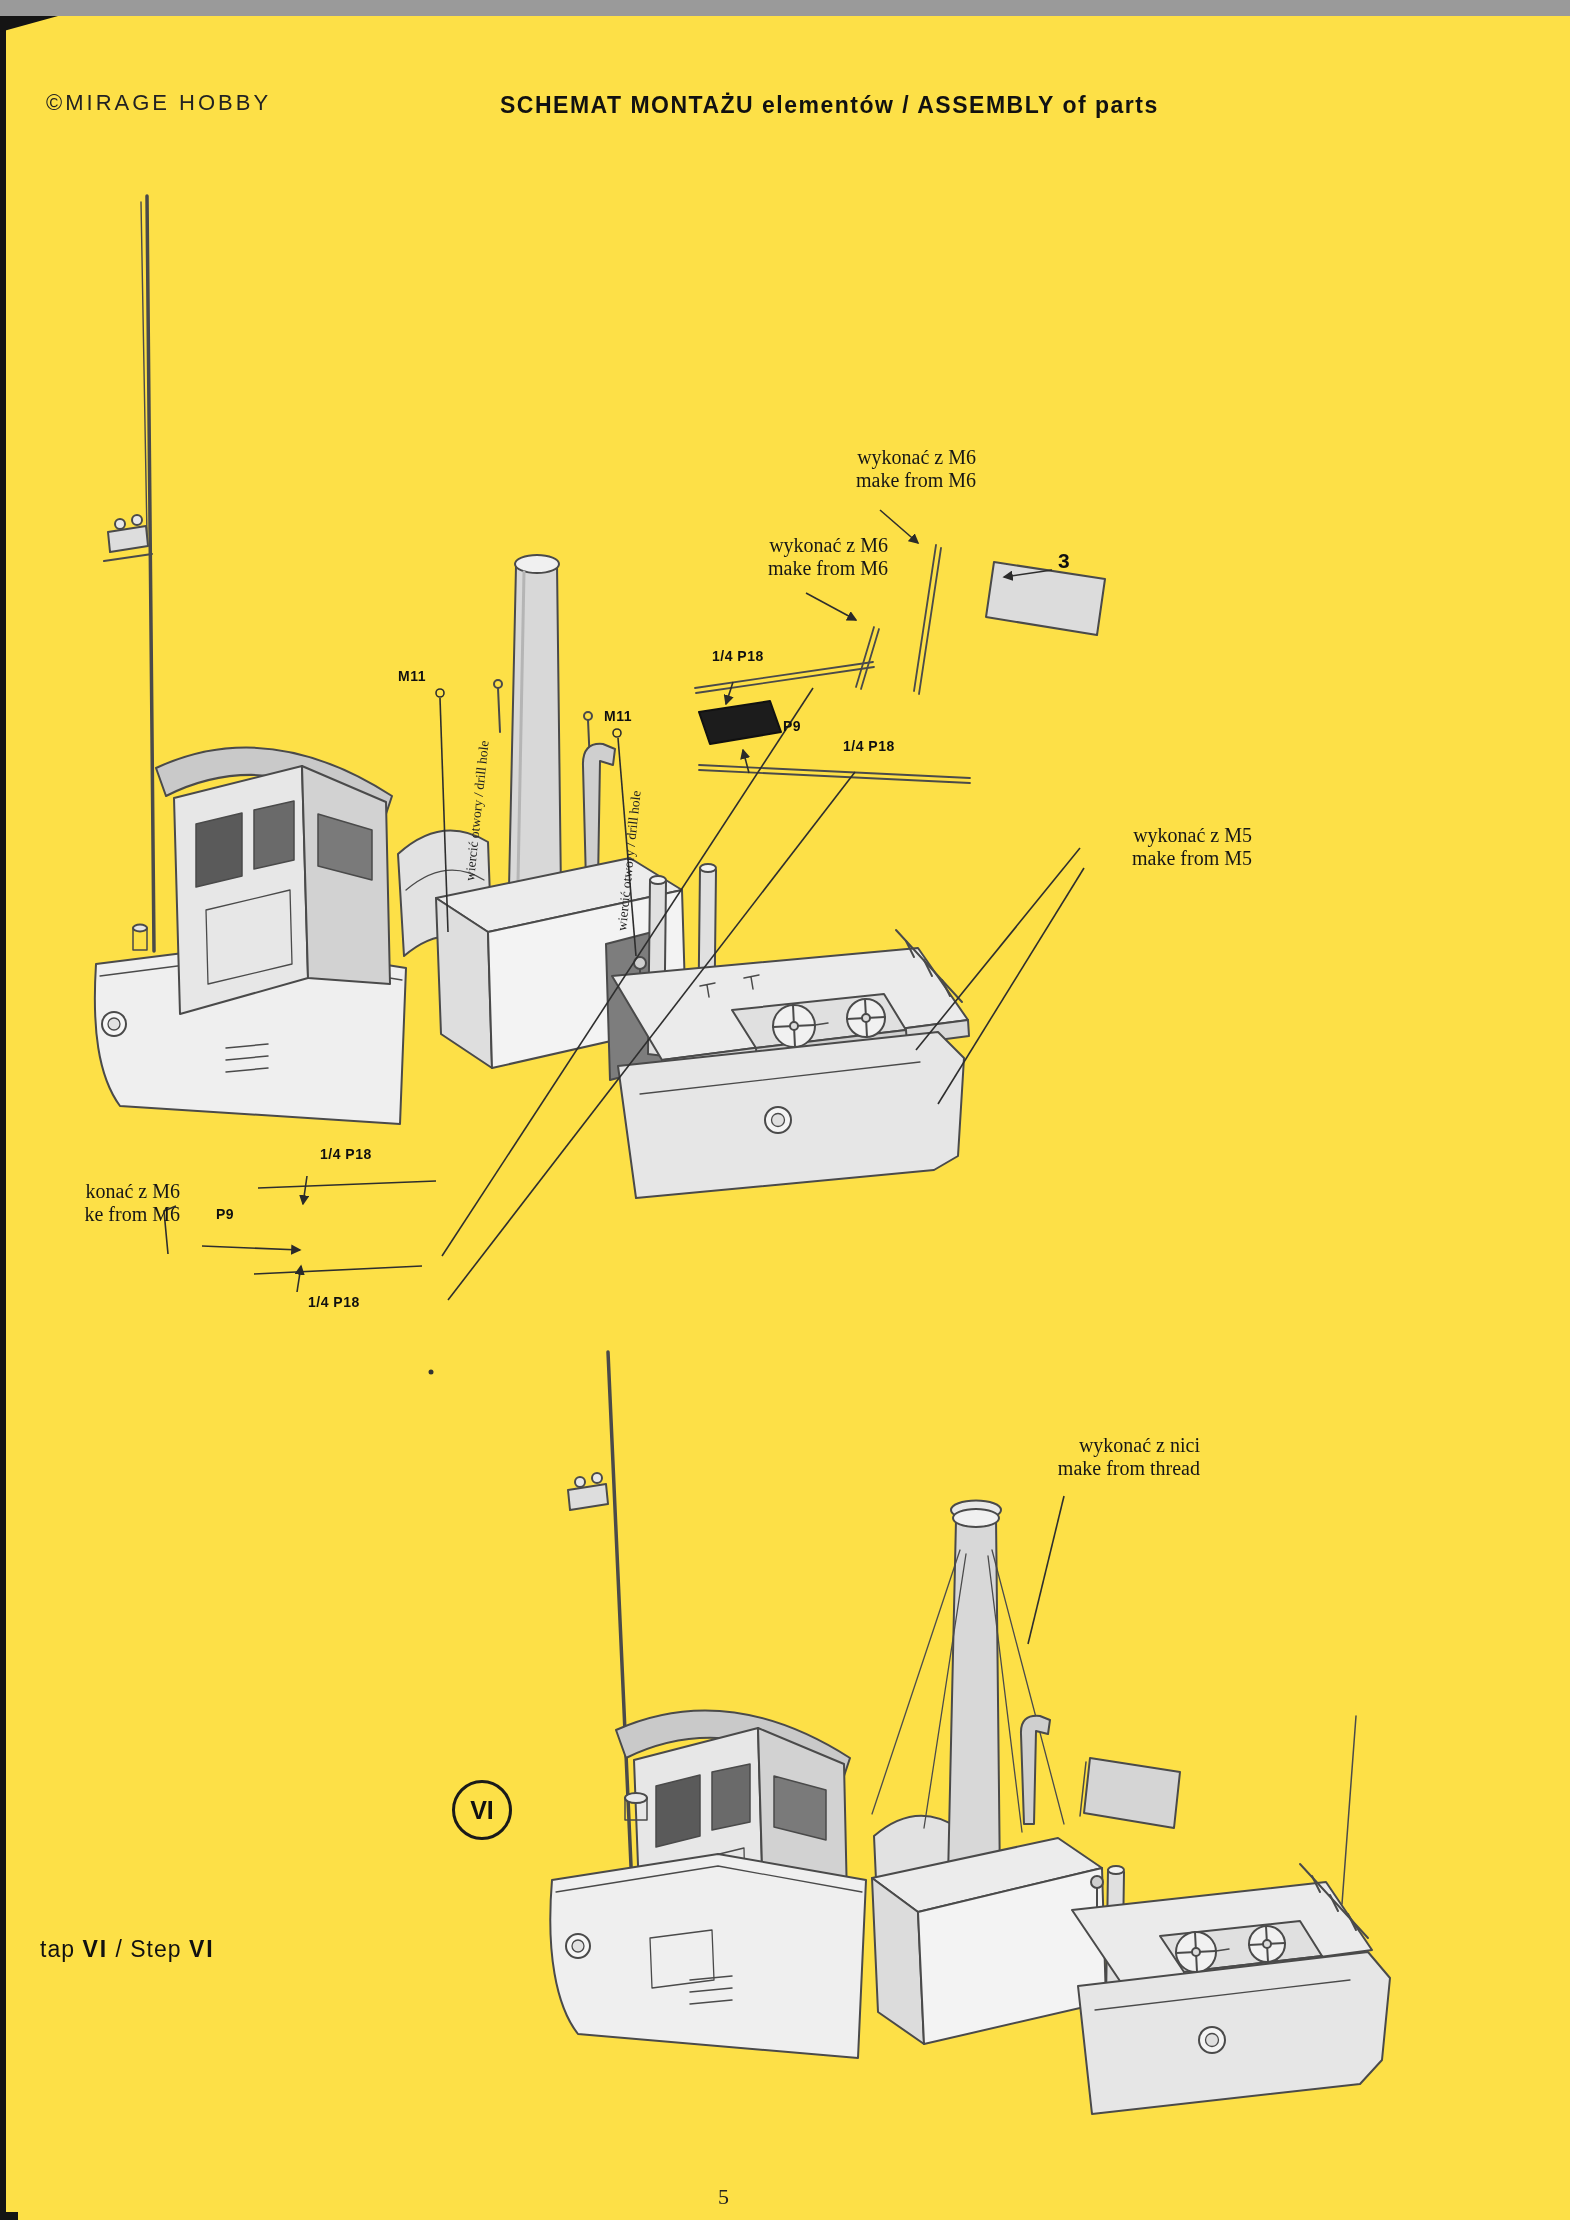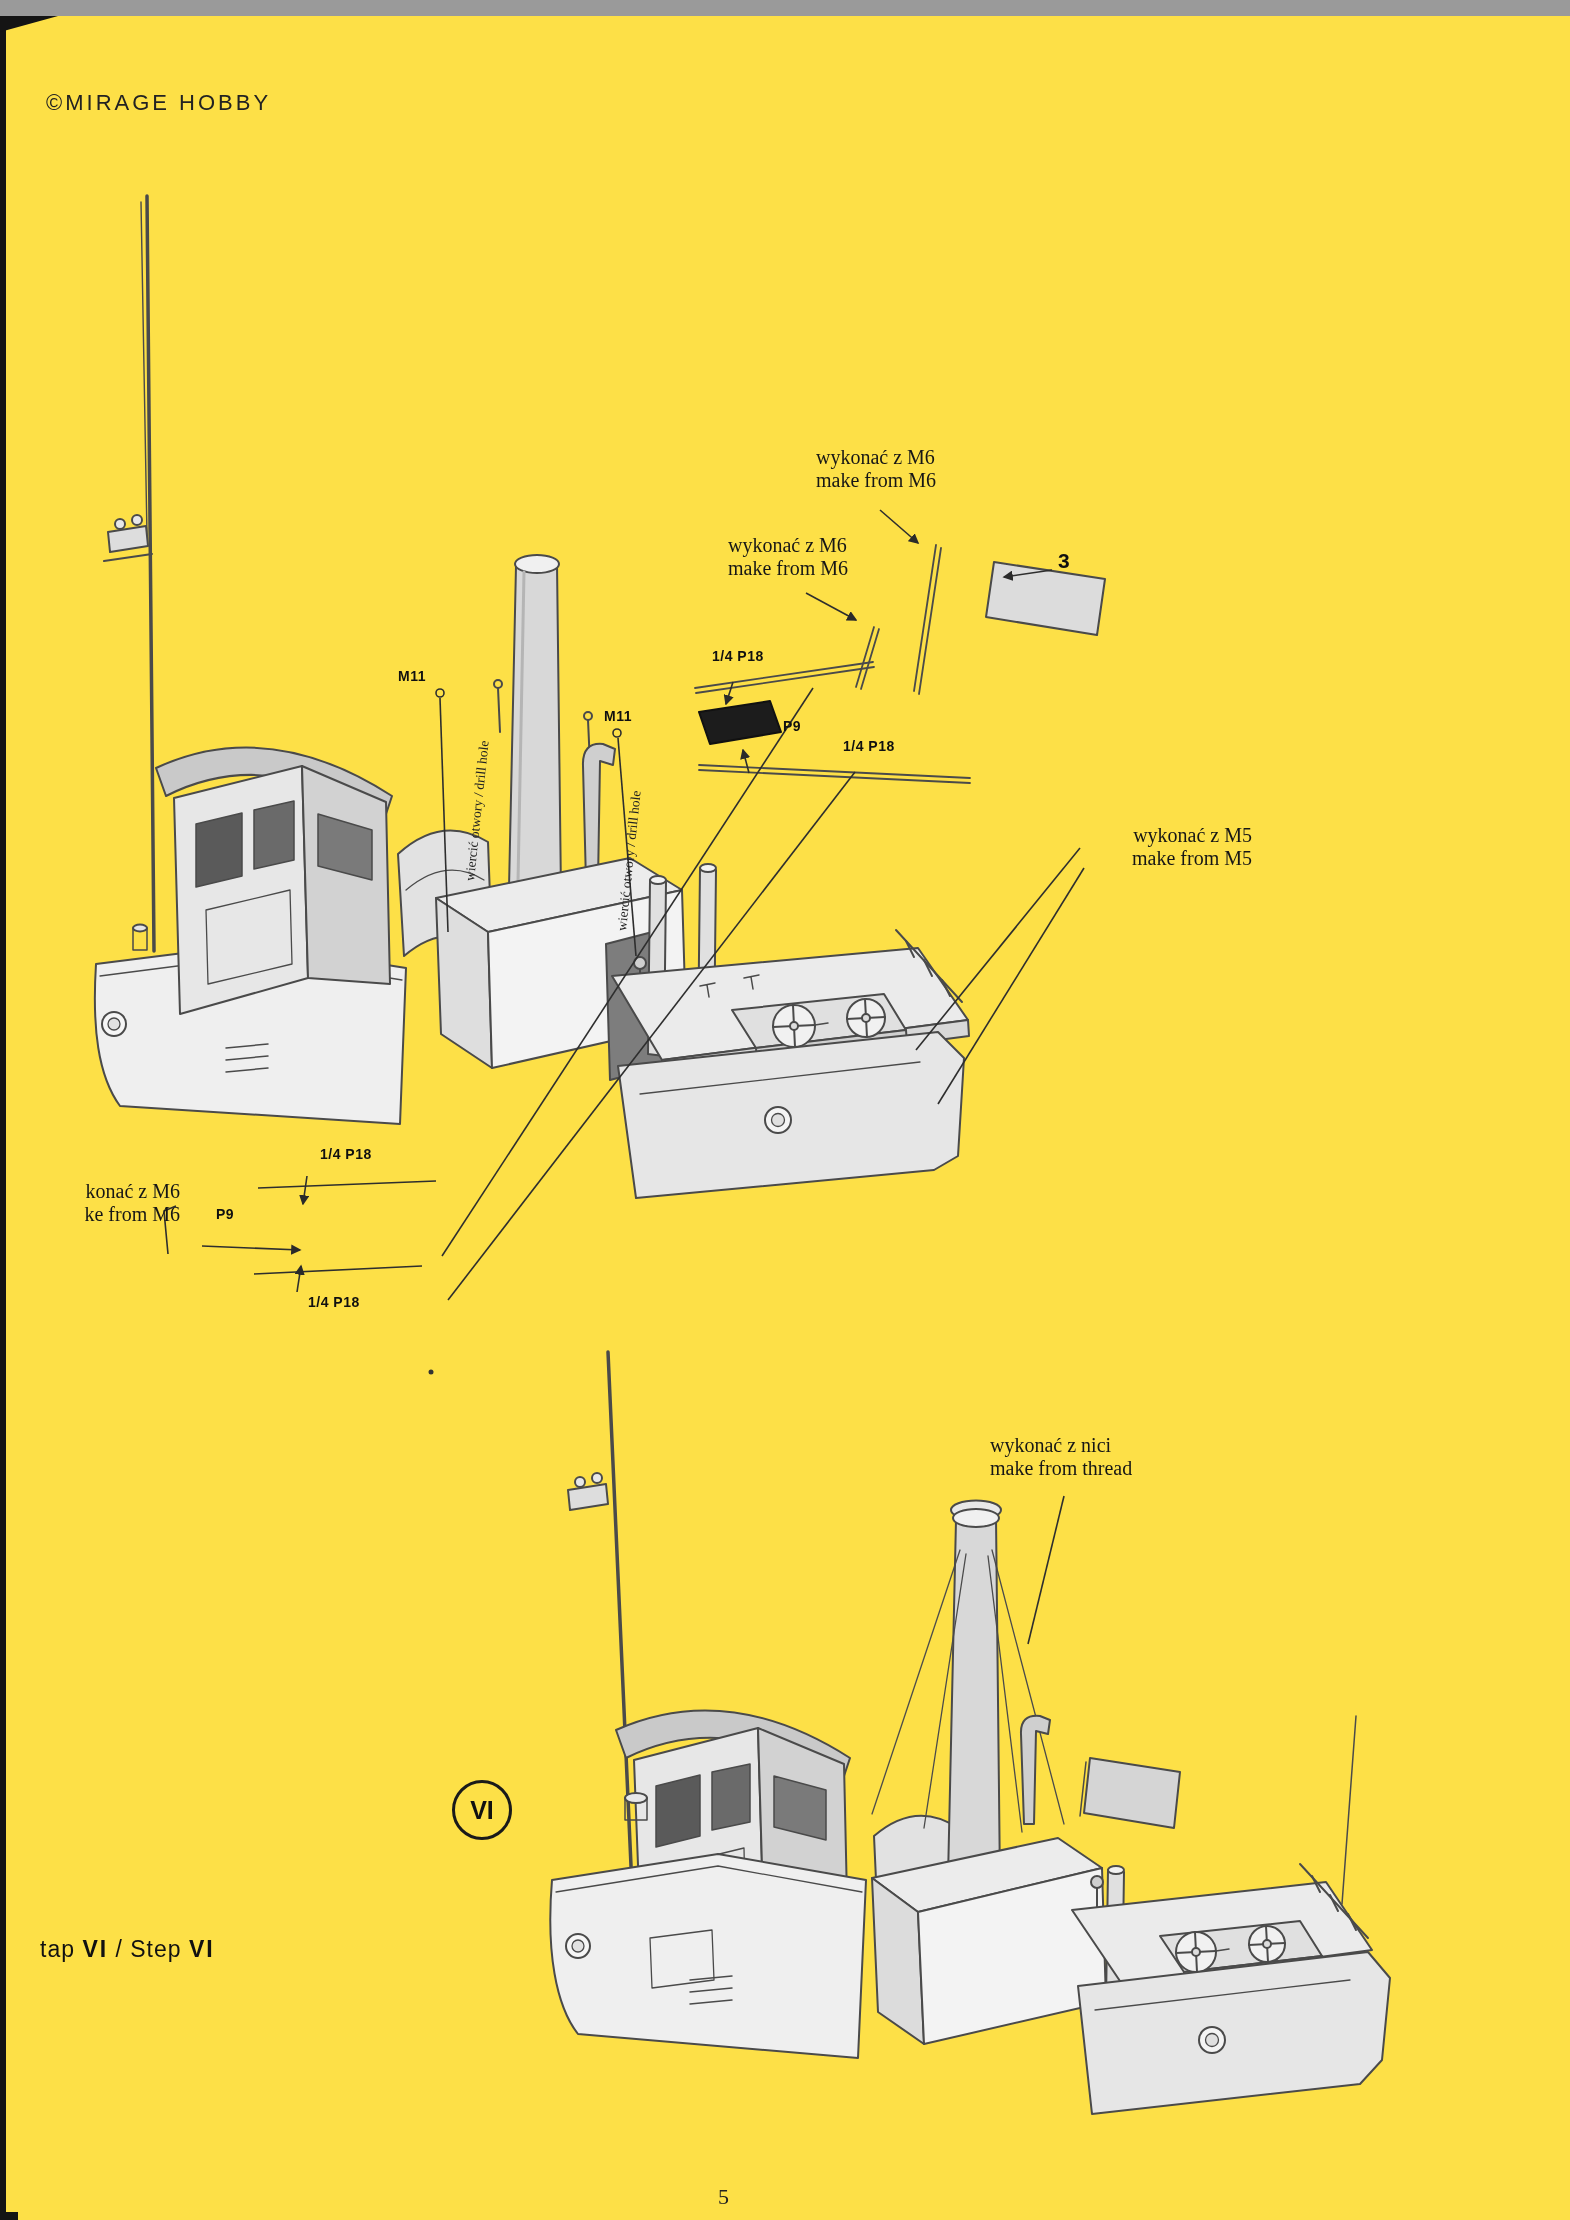--- a/index.html
+++ b/index.html
@@ -14,21 +14,21 @@
     position:absolute; left:46px; top:74px;
     font-family:"Liberation Sans", sans-serif; font-size:22px; letter-spacing:3px; color:#222;
   }
   .title {
     position:absolute; left:500px; top:76px;
     font-family:"Liberation Sans", sans-serif; font-weight:bold; font-size:23px; letter-spacing:1.5px; color:#111;
   }
 
   .ann {
     position:absolute; font-size:20px; line-height:1.15; white-space:pre-line;
-    text-align:left; color:#161616;
+    text-align:right; color:#161616;
   }
   .ann.left { text-align:right; }
 
   .plbl {
     position:absolute; font-family:"Liberation Sans", sans-serif;
     font-weight:bold; font-size:14px; letter-spacing:0.5px; color:#101010; white-space:nowrap;
   }
 
   .rot {
     position:absolute; font-size:13.5px; white-space:nowrap; color:#222;
@@ -308,20 +308,21 @@
         <circle cx="1212" cy="2024" r="6.5" fill="#e0e0e0" stroke-width="1.3"></circle>
       </g>
     </g>
 
     <g stroke="#2e2e2e" stroke-width="1.6" fill="none">
       <line x1="1064" y1="1480" x2="1028" y2="1628"></line>
     </g>
   </svg>
 
   <div class="copyright">©MIRAGE HOBBY</div>
+  <div class="title">SCHEMAT MONTAŻU elementów / ASSEMBLY of parts</div>
 
   <div class="ann" style="left:816px; top:430px; width:160px;">wykonać z M6
 make from M6</div>
   <div class="ann" style="left:728px; top:518px; width:160px;">wykonać z M6
 make from M6</div>
   <div class="plbl" style="left:1058px; top:533px; font-size:21px;">3</div>
   <div class="plbl" style="left:712px; top:632px;">1/4 P18</div>
   <div class="plbl" style="left:783px; top:702px;">P9</div>
   <div class="plbl" style="left:843px; top:722px;">1/4 P18</div>
   <div class="plbl" style="left:398px; top:652px;">M11</div>

